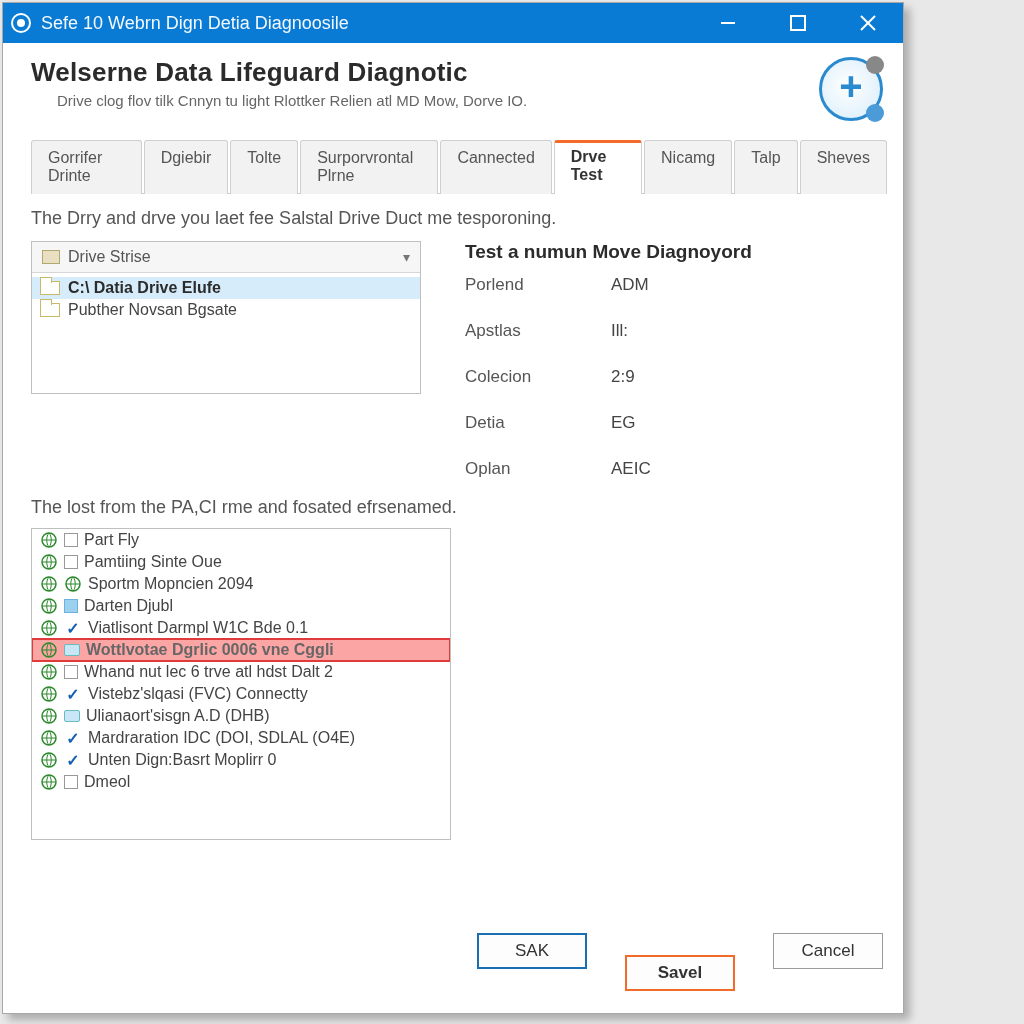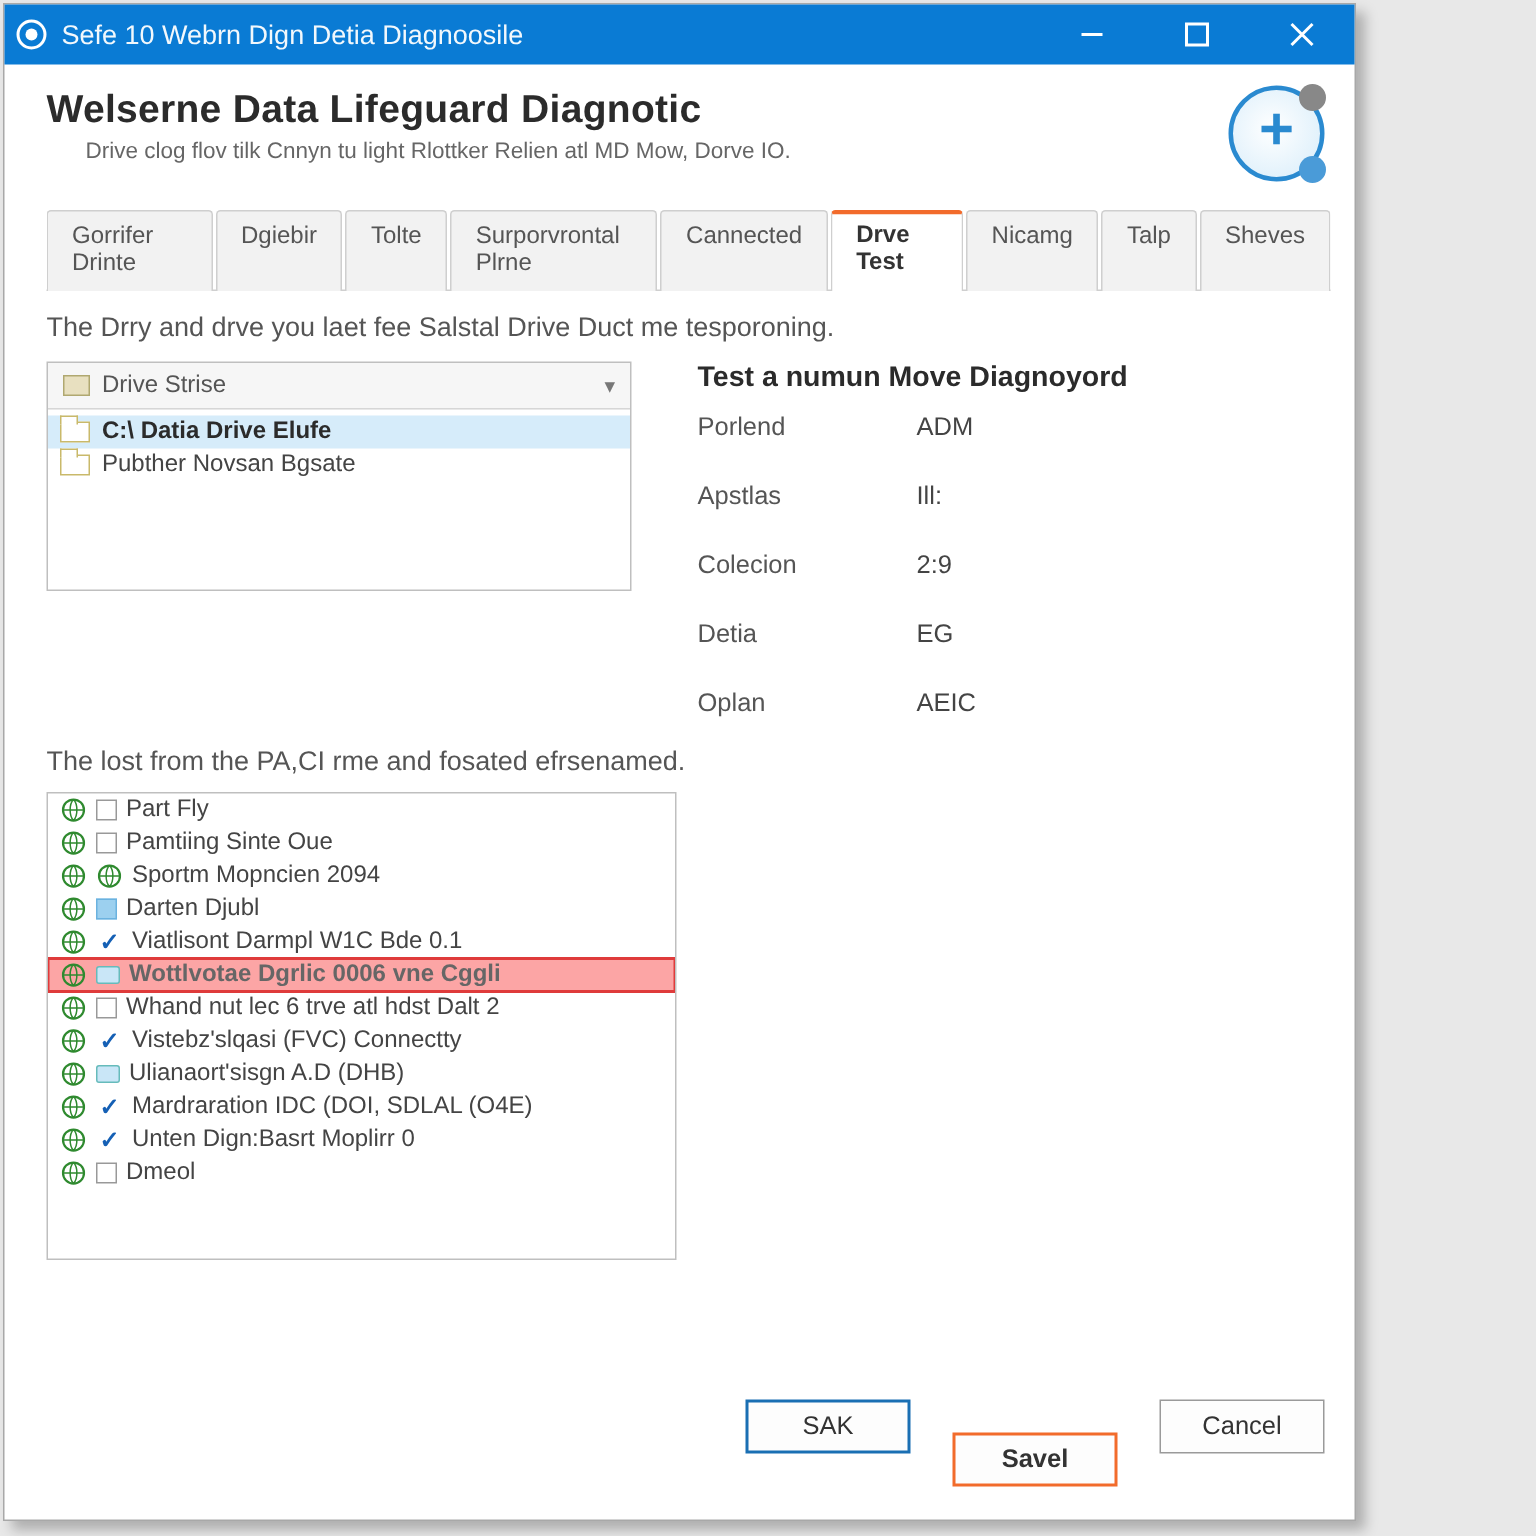--- a/index.html
+++ b/index.html
@@ -198,21 +198,21 @@
     background:#fca5a5;
     color:#666;
     font-weight:bold;
   }
   .listbox::-webkit-scrollbar{ width:22px; }
   .listbox::-webkit-scrollbar-track{ background:#eee; border-left:1px solid #ccc;}
   .listbox::-webkit-scrollbar-thumb{ background:#c8c8c8; border:1px solid #aaa;}
 
   
   .footer{
-    display:flex; justify-content:flex-end; gap:28px;
+    display:flex; justify-content:flex-end; gap:38px;
     padding: 0 4px 6px 0;
   }
   .btn{
     min-width:110px; height:36px;
     display:flex; align-items:center; justify-content:center;
     background:#fdfdfd;
     border:1px solid #9a9a9a;
     font-size:17px; color:#333;
   }
   .btn.default{ border:2px solid #1a6fb3; }

